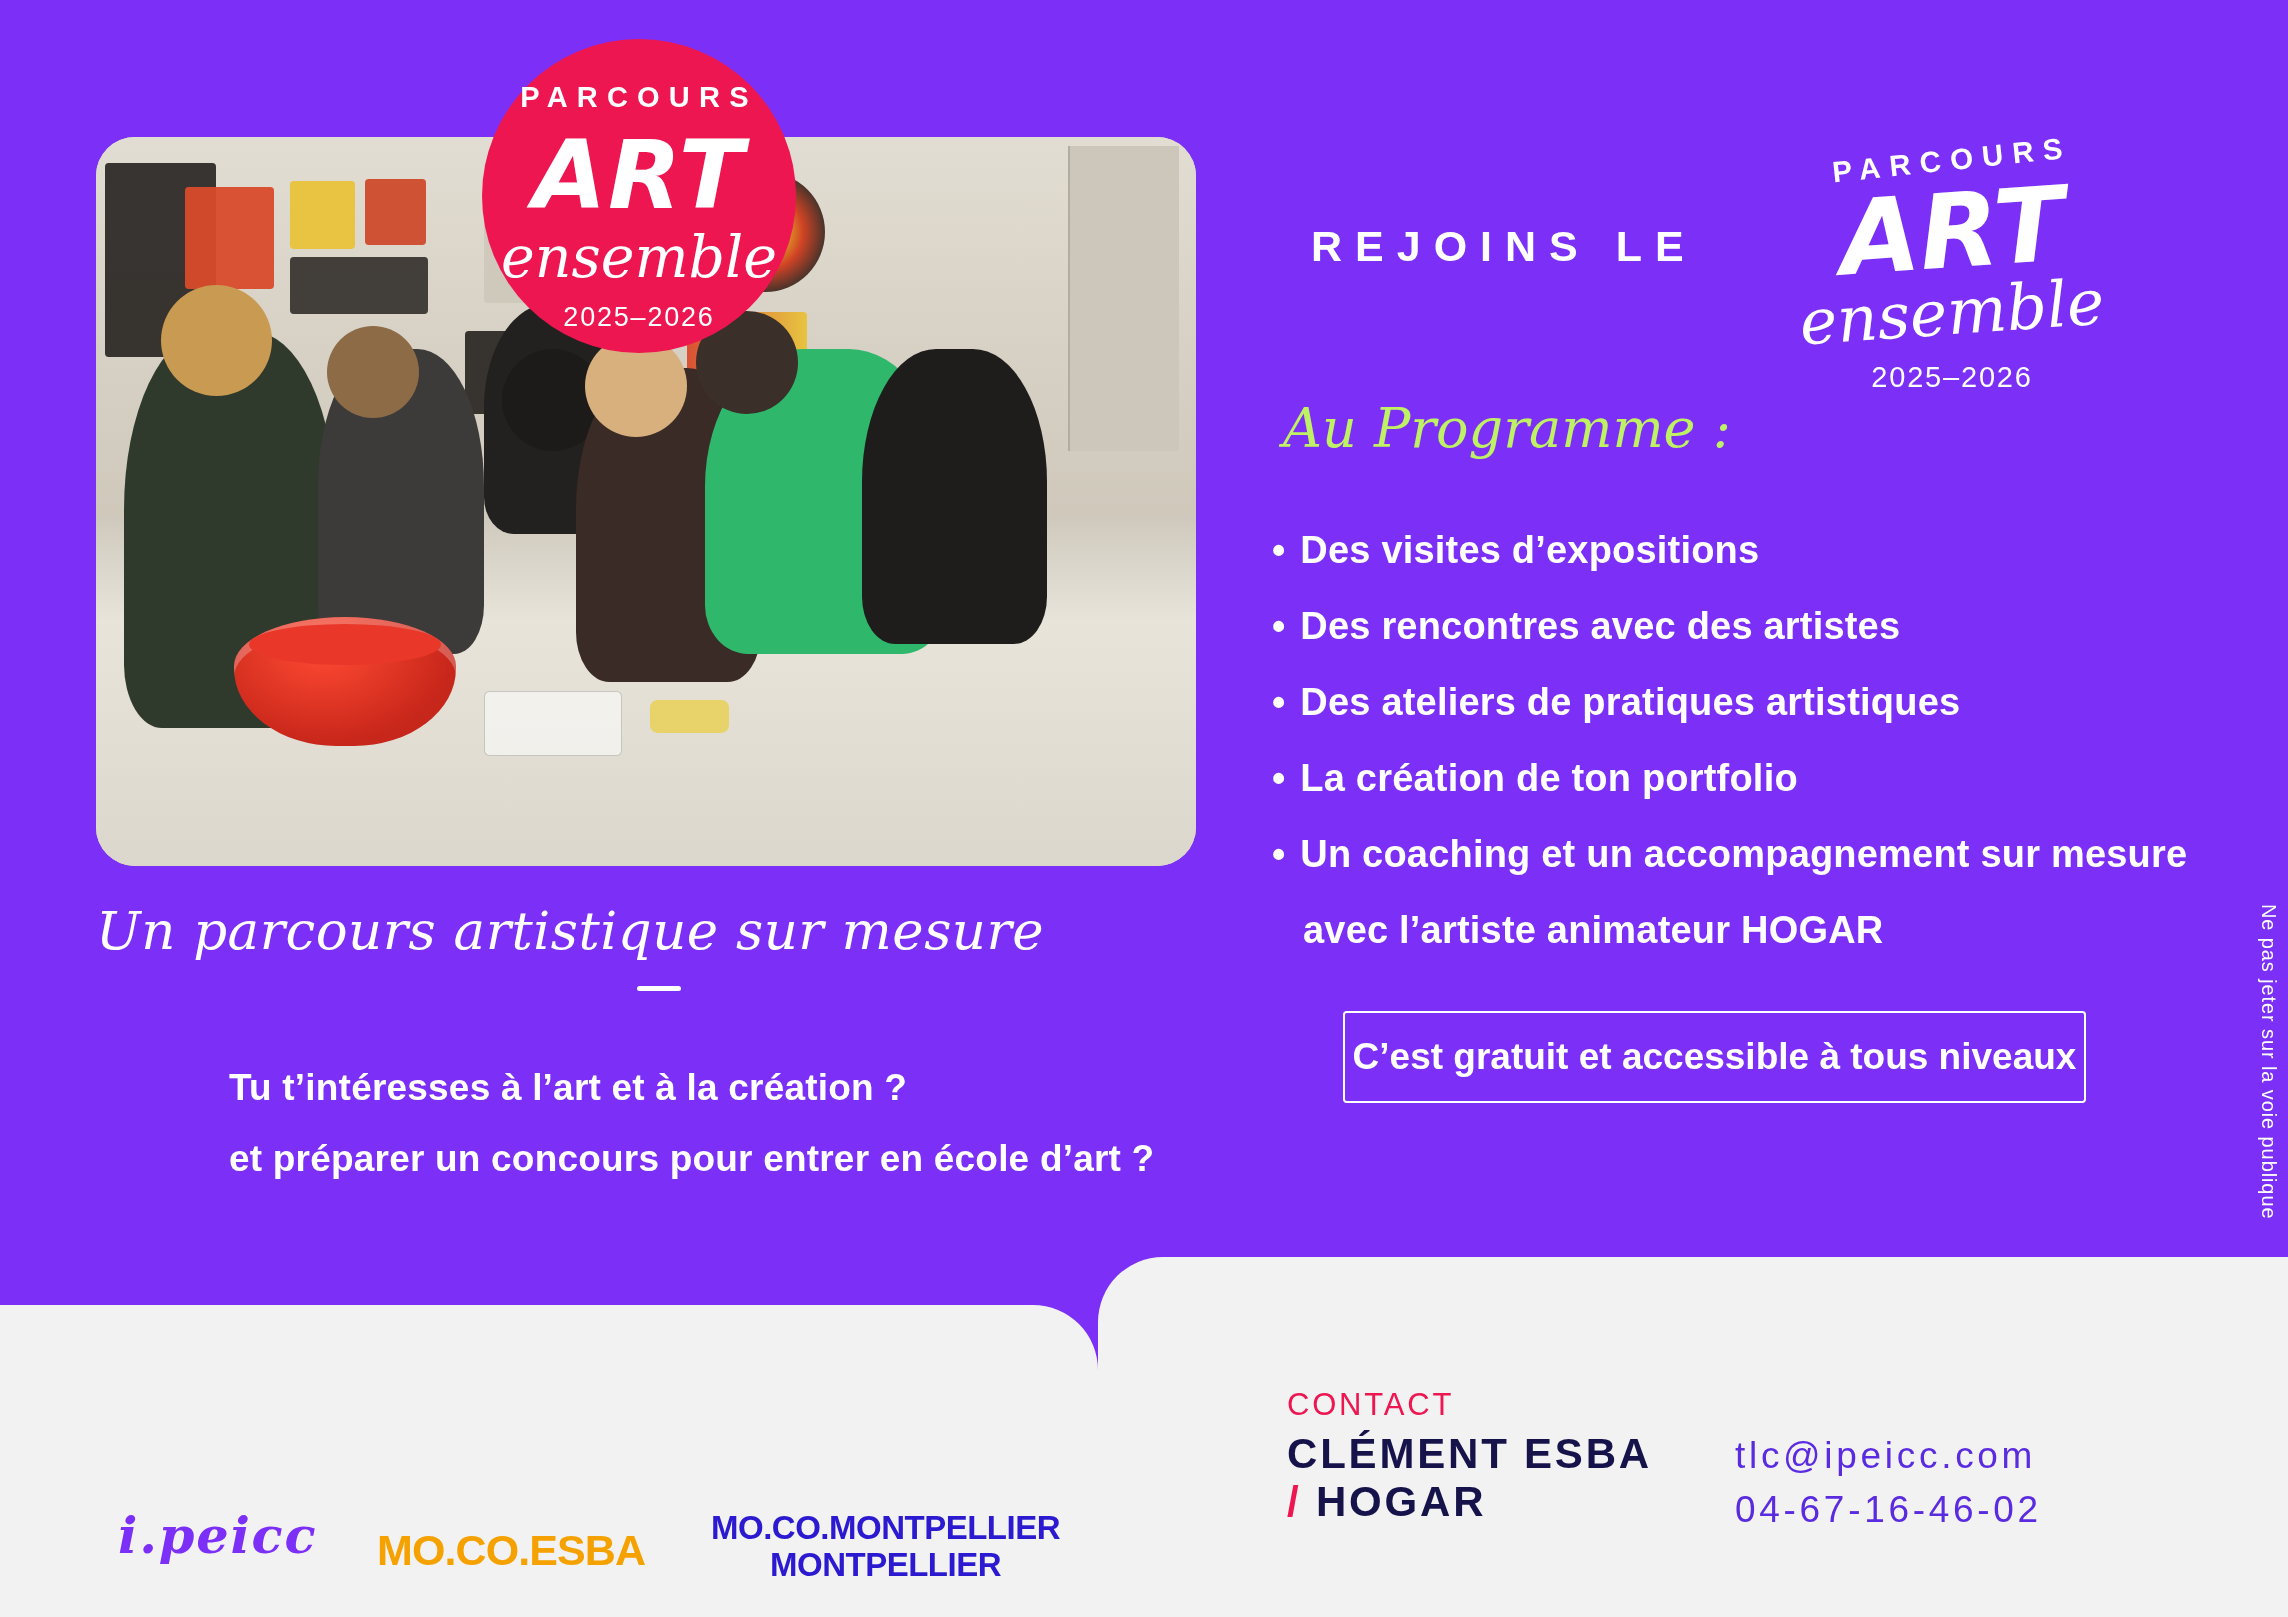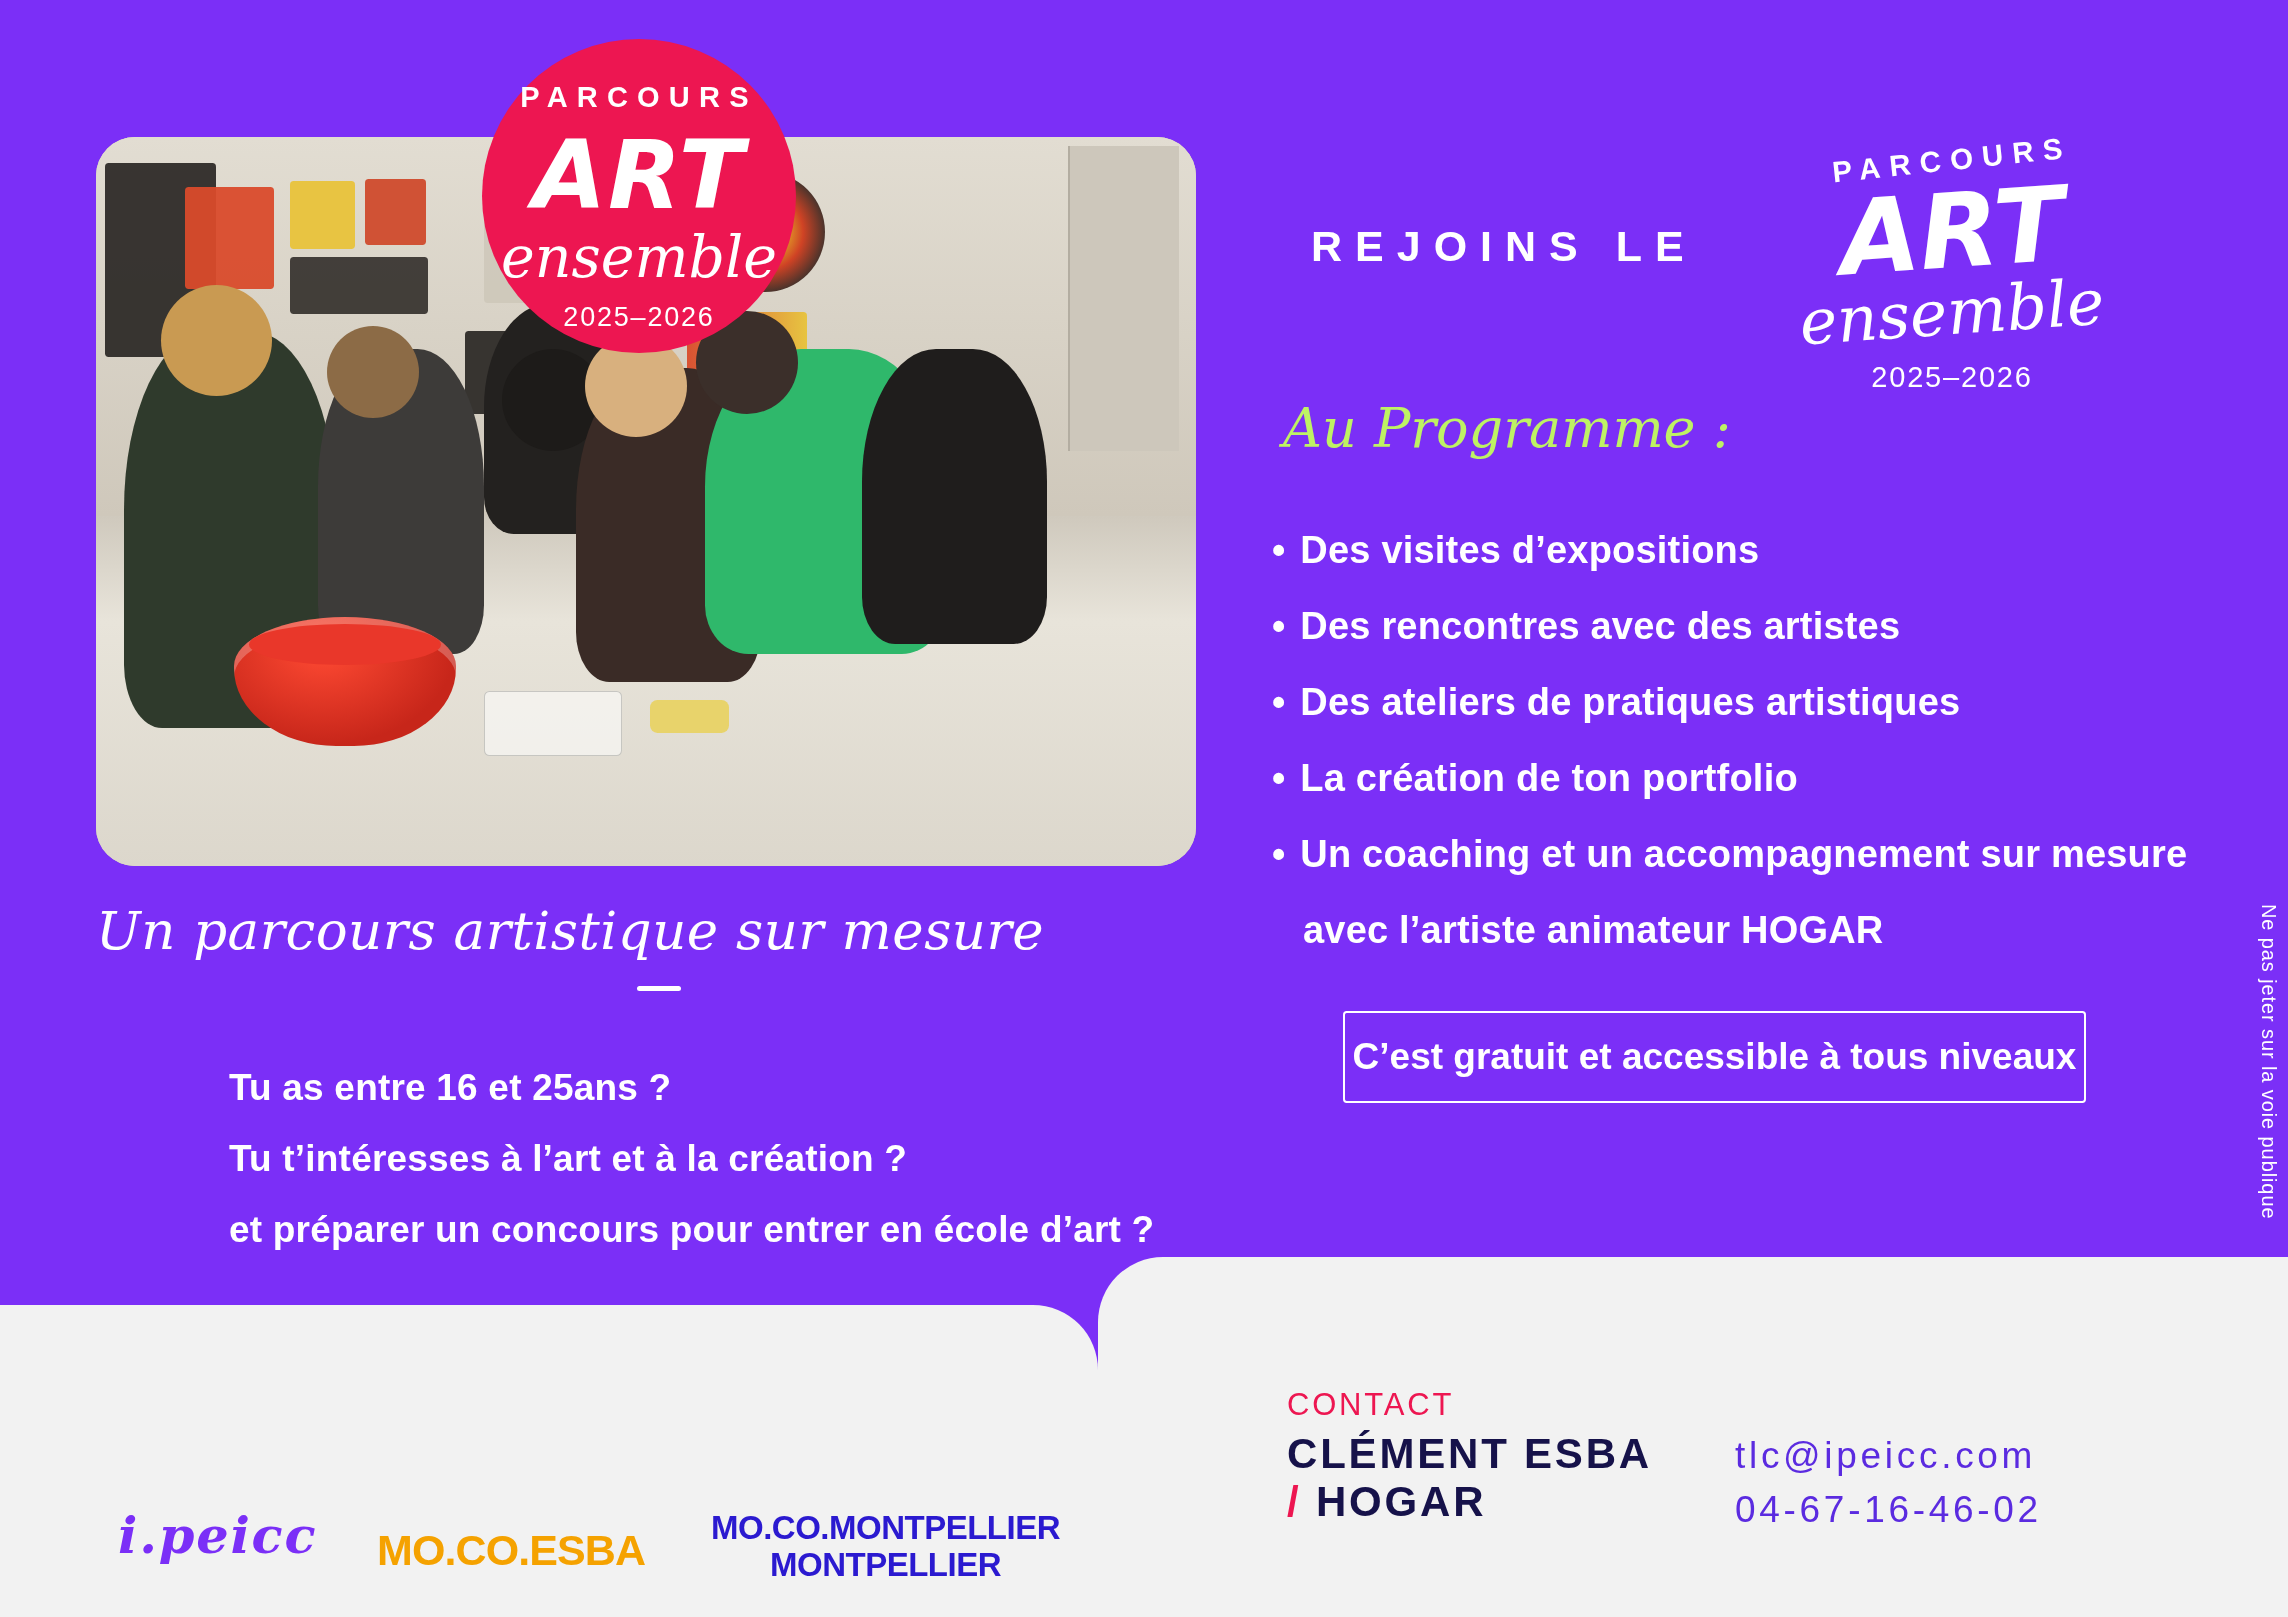--- a/index.html
+++ b/index.html
@@ -314,21 +314,20 @@
   <div class="stamp-arc">PARCOURS</div>
   <div class="stamp-art">ART</div>
   <div class="stamp-ens">ensemble</div>
   <div class="stamp-year">2025–2026</div>
 </div>
 
 <div class="left-headline">Un parcours artistique sur mesure</div>
 <div class="divider"></div>
 
 <ul class="questions">
-  <li>Tu as entre 16 et 25ans ?</li>
   <li>Tu t’intéresses à l’art et à la création ?</li>
   <li>et préparer un concours pour entrer en école d’art ?</li>
 </ul>
 
 <div class="rejoins">REJOINS LE</div>
 
 <div class="logo-right">
   <div class="lr-arc">PARCOURS</div>
   <div class="lr-art">ART</div>
   <div class="lr-ens">ensemble</div>

